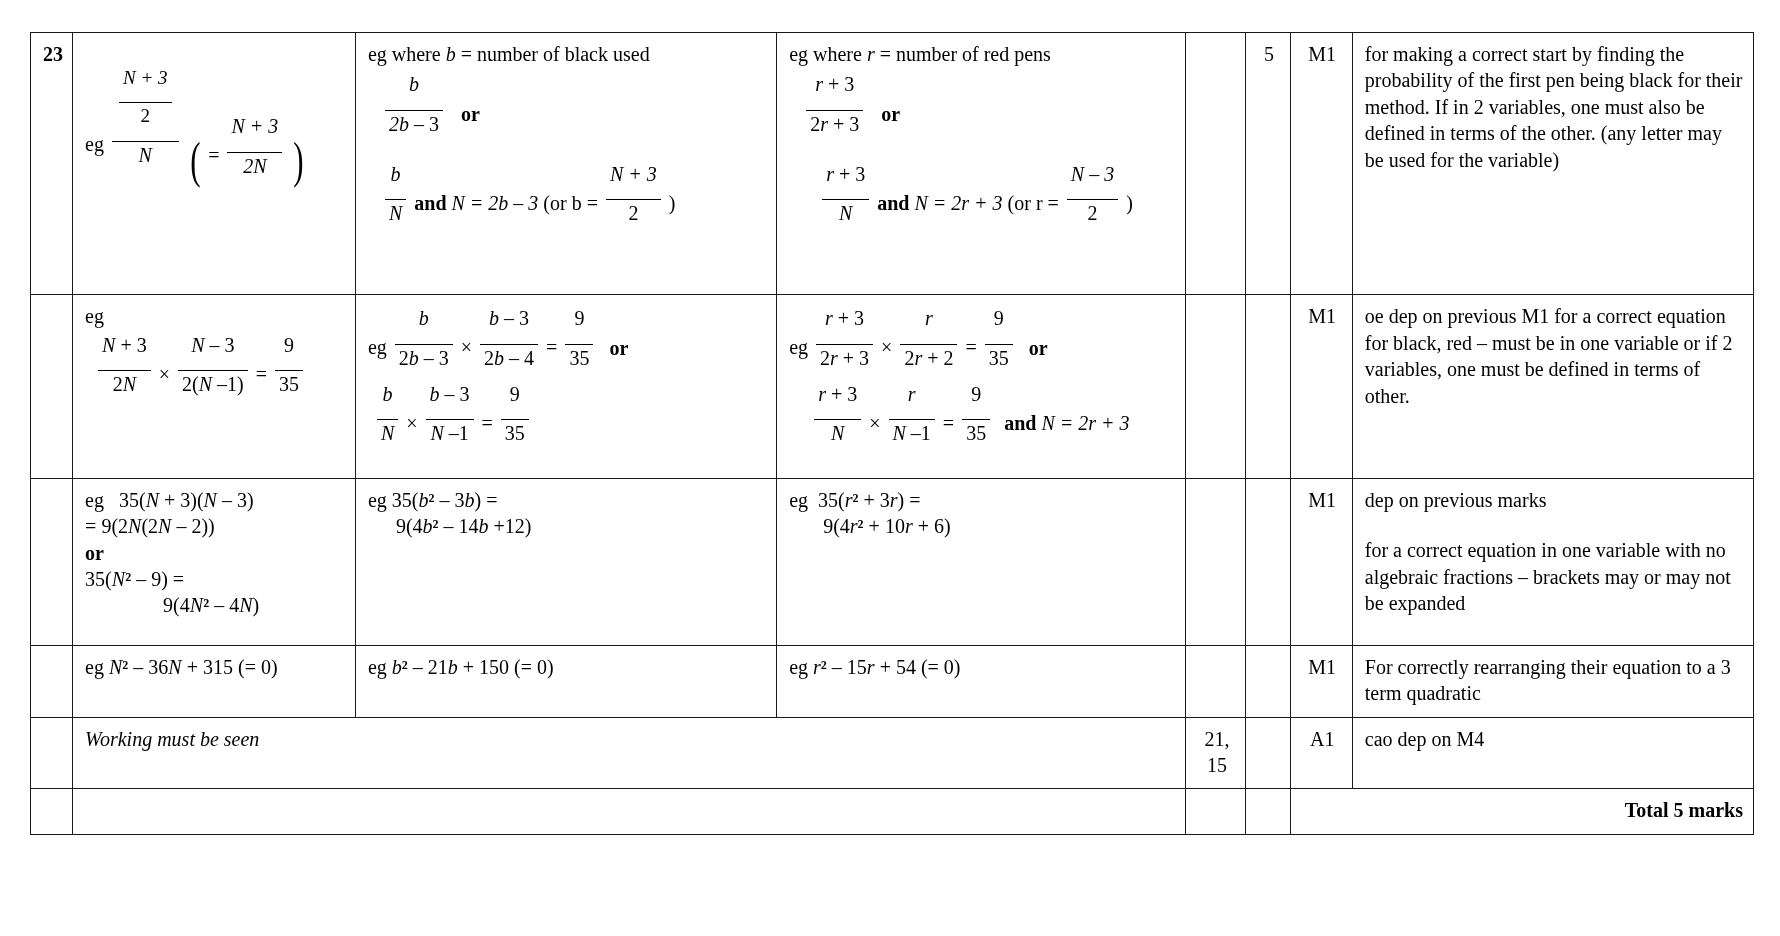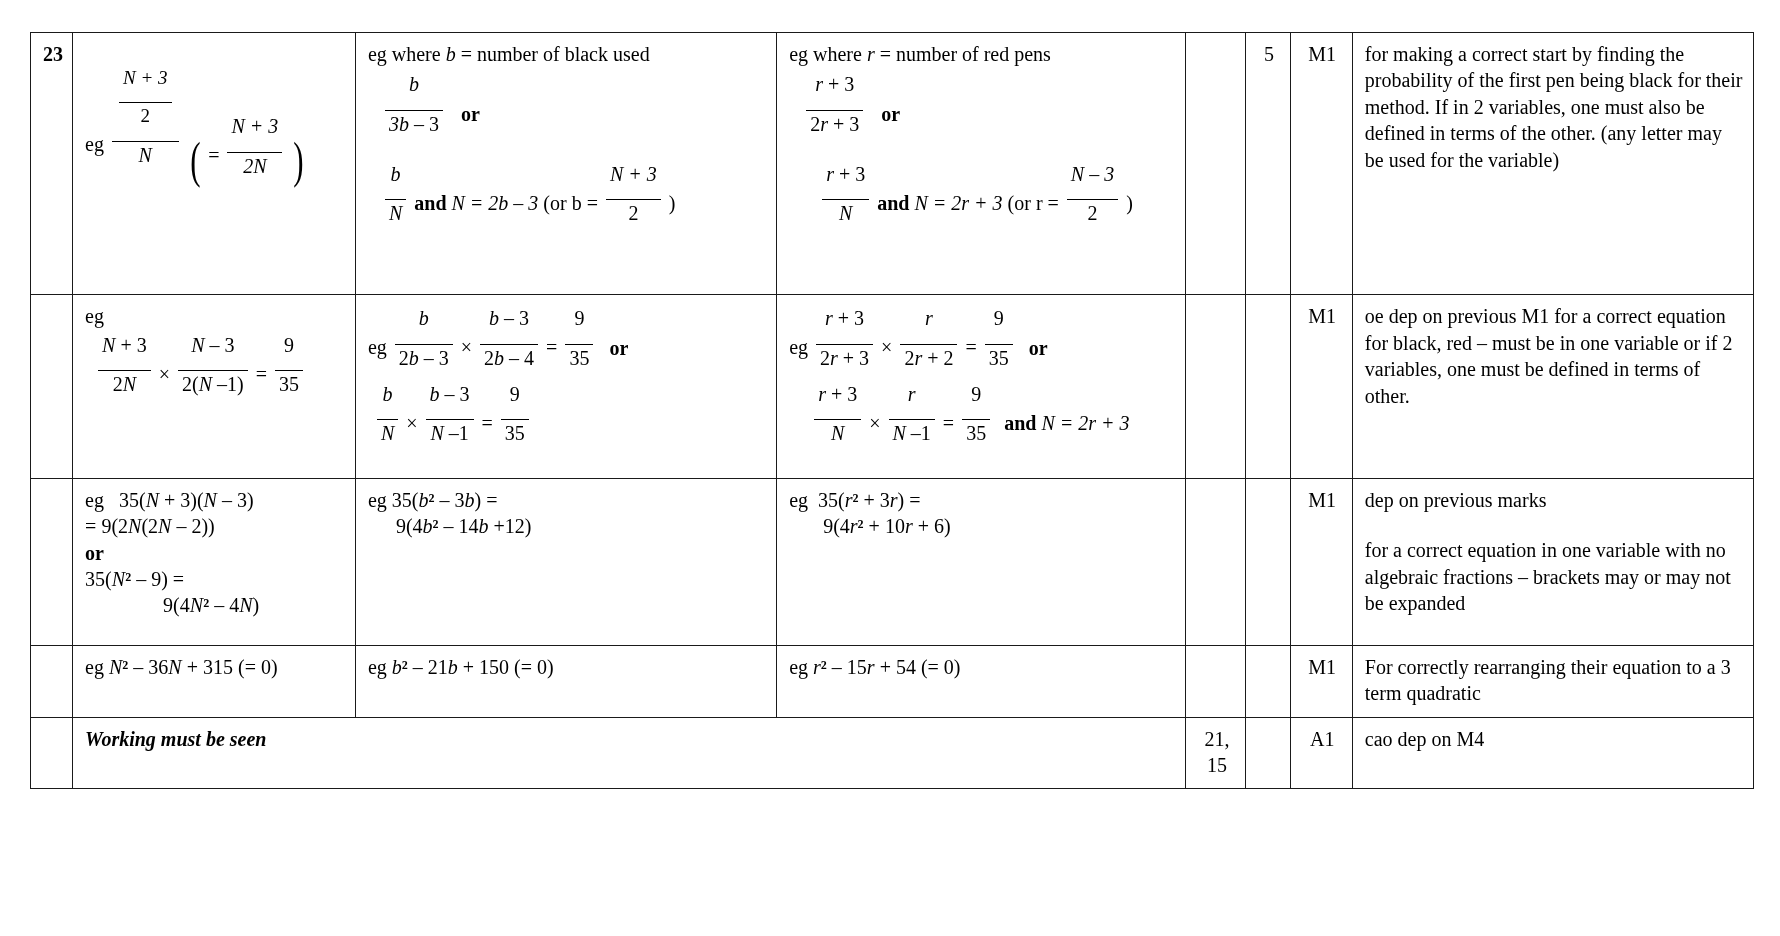--- a/index.html
+++ b/index.html
@@ -75,21 +75,21 @@
     transform: scaleX(0.62);
   }
   .paren-wrap { display:inline-block; vertical-align: middle; }
   .gap-m { height: 26px; }
 
   .note-p { margin: 0; }
   .note-gap { height: 24px; }
 
   .total-cell { text-align: right; font-weight: bold; padding-right: 16px; font-size: 21px;}
   .twoline { line-height: 1.25; }
-  .working { font-style: italic; font-size: 21px; padding-top: 10px; font-weight: bold; }
+  .working { font-style: italic; font-size: 21px; padding-top: 10px; }
 </style>
 </head>
 <body>
 
 <div class="page">
 <table class="ms">
   <colgroup>
     <col class="c-q">
         <col class="c-a1">
         <col class="c-a2">
@@ -129,21 +129,21 @@
       <div style="height:106px"></div>
     </td>
 
     <td class="c-a2">
       <div>
         <span>eg where </span><span class="it">b</span><span> = number of black used</span>
       </div>
       <div style="padding-top:6px; padding-left:14px;">
         <span class="frac">
           <span class="num it">b</span>
-          <span class="den"><span class="it">3b</span> – 3</span>
+          <span class="den"><span class="it">2b</span> – 3</span>
         </span>
         <span class="bd" style="margin-left:10px;">or</span>
       </div>
       <div class="gap-m"></div>
       <div style="padding-left:14px; white-space:nowrap;">
         <span class="frac">
           <span class="num it">b</span>
           <span class="den it">N</span>
         </span>
         <span class="bd">and</span>
@@ -350,16 +350,23 @@
 
   <tr>
     <td class="c-q"></td>
     <td class="working" colspan="3">Working must be seen</td>
     <td class="c-t twoline">21, 15</td>
     <td class="c-m"></td>
     <td class="c-mk">A1</td>
     <td class="c-note">cao dep on M4</td>
   </tr>
 
+  <tr>
+    <td class="c-q"></td>
+    <td colspan="3">&nbsp;</td>
+    <td class="c-t"></td>
+    <td class="c-m"></td>
+    <td class="total-cell" colspan="2">Total 5 marks</td>
+  </tr>
 
 </tbody>
     </table>
 </div>
 
 </body></html>

